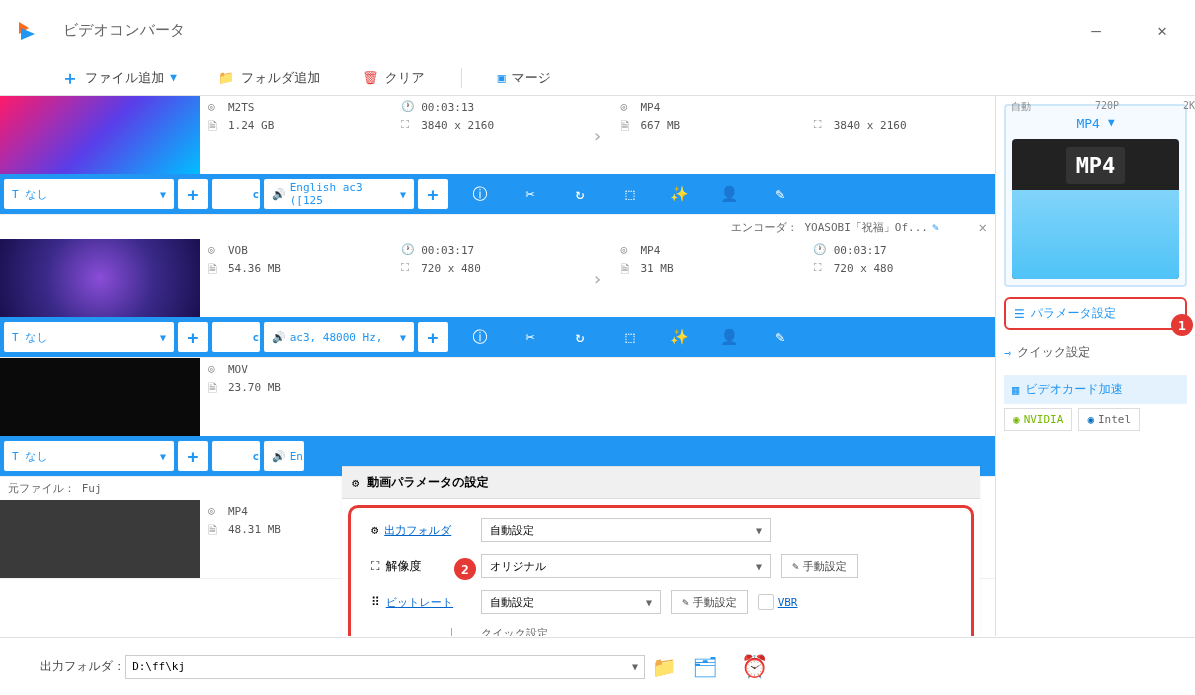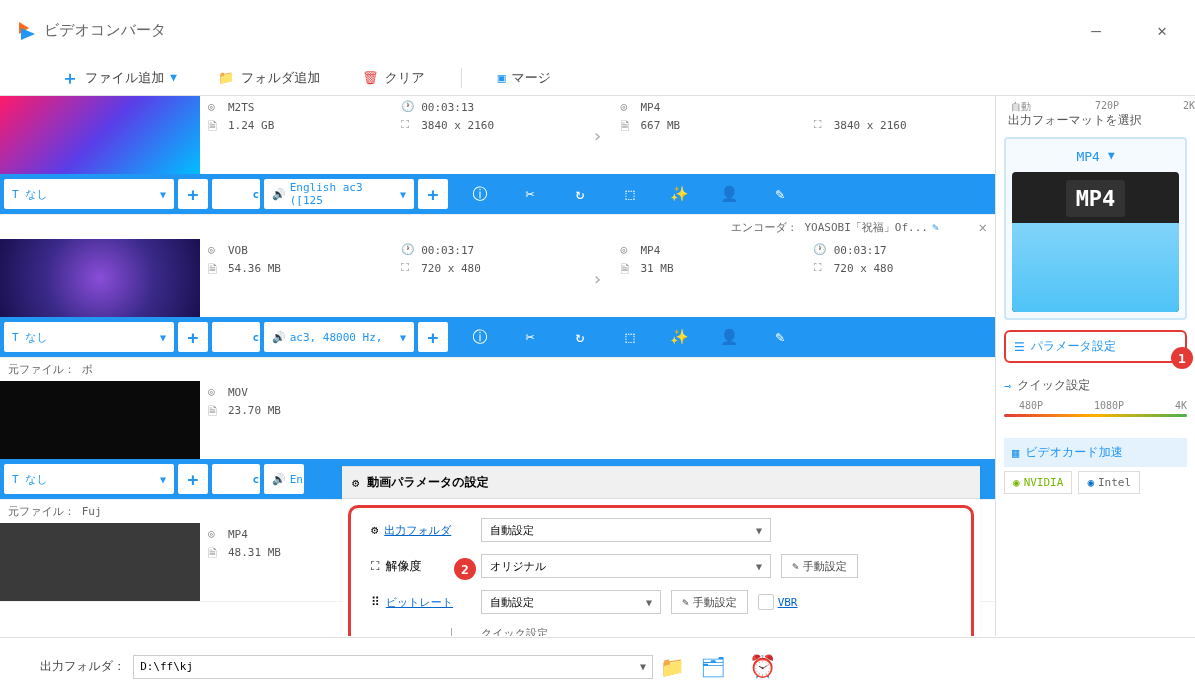--- a/index.html
+++ b/index.html
@@ -1,18 +1,18 @@
 <!DOCTYPE html>
 <html><head>
 <meta charset="utf-8">
 <style>
 * { box-sizing: border-box; margin: 0; padding: 0; font-family: "MS Gothic", "Meiryo", monospace, sans-serif; }
 body { width: 1195px; height: 695px; background: #fff; overflow: hidden; position: relative; }
 
-.titlebar { height: 60px; display: flex; align-items: center; padding: 0 15px; gap: 5px; }
+.titlebar { height: 60px; display: flex; align-items: center; padding: 0 15px; gap: 24px; }
 .app-logo { width: 24px; height: 24px; }
 .titlebar-title { font-size: 15px; color: #666; }
 .win-controls { margin-left: auto; display: flex; gap: 30px; }
 .win-btn { width: 36px; height: 36px; display: flex; align-items: center; justify-content: center; font-size: 16px; color: #666; }
 
 .toolbar { height: 36px; display: flex; align-items: center; padding-left: 55px; gap: 30px; border-bottom: 1px solid #e0e0e0; font-size: 13px; color: #444; }
 .tb-item { display: flex; align-items: center; gap: 6px; padding: 4px 6px; }
 .tb-caret { color: #2196f3; font-size: 11px; }
 .plus-blue { color: #2196f3; font-size: 18px; font-weight: bold; }
 .folder-ic { color: #2196f3; }
@@ -82,21 +82,21 @@
 .pop-drop.sm { width: 180px; }
 .pop-drop.lg { width: 290px; }
 .pop-caret { margin-left: auto; color: #666; font-size: 10px; }
 .manual-btn { border: 1px solid #ccc; height: 24px; padding: 0 10px; display: flex; align-items: center; gap: 4px; font-size: 11px; color: #444; }
 .vbr { display: flex; align-items: center; gap: 4px; font-size: 11px; }
 .vbr-cb { width: 16px; height: 16px; border: 1px solid #ccc; border-radius: 2px; }
 .qs-sub { margin-left: 60px; font-size: 11px; color: #666; display: flex; align-items: center; gap: 10px; }
 .red-circle2 { position: absolute; left: 103px; top: 50px; background: #e53935; color: #fff; width: 22px; height: 22px; border-radius: 50%; display: flex; align-items: center; justify-content: center; font-size: 13px; font-weight: bold; z-index: 5; }
 
 .footer { position: absolute; bottom: 0; left: 0; right: 0; height: 58px; display: flex; align-items: center; padding: 0 20px 0 40px; border-top: 1px solid #e0e0e0; background: #fff; }
-.out-label { font-size: 12px; color: #444; margin-right: 8px; }
+.out-label { font-size: 12px; color: #444; }
 .out-input { border: 1px solid #ccc; height: 24px; width: 520px; padding: 0 6px; font-size: 11px; display: flex; align-items: center; position: relative; }
 .out-caret { margin-left: auto; color: #666; font-size: 10px; }
 .foot-ic { width: 40px; height: 40px; display: flex; align-items: center; justify-content: center; color: #2196f3; font-size: 20px; }
 .convert-btn { background: #2196f3; color: #fff; width: 190px; height: 58px; display: flex; align-items: center; justify-content: center; font-size: 22px; margin-left: auto; }
 .alarm { width: 60px; display: flex; align-items: center; justify-content: center; color: #2196f3; font-size: 22px; }
 
 svg { width: 100%; height: 100%; }
 </style>
 </head>
 <body>
@@ -263,23 +263,20 @@
           <div class="bb-tool">↻</div>
           <div class="bb-tool">⬚</div>
           <div class="bb-tool">✨</div>
           <div class="bb-tool">👤</div>
           <div class="bb-tool">✎</div>
         </div>
       </div>
     </div>
 
     <div class="file-row">
-      <div class="file-header">
-        <span>元ファイル： ボ</span>
-      </div>
       <div class="file-body">
         <div class="thumb dark"></div>
         <div class="info-col" style="grid-template-columns:1fr">
           <div class="info-cell">
               <span class="ic">◎</span>
               <span>MOV</span>
             </div>
           <div class="info-cell">
               <span class="ic">🗎</span>
               <span>23.70 MB</span>
@@ -373,21 +370,20 @@
             <span style="border-left:1px solid #aaa;border-bottom:1px solid #aaa;width:20px;height:12px;display:inline-block;margin-left:20px"></span>
             <span>クイック設定</span>
           </div>
 
       </div>
     </div>
 
   </div>
 
   <div class="right">
-    <h4>出力フォーマットを選択</h4>
     <div class="fmt-box">
       <div class="fmt-head">
           <span>MP4</span>
           <span class="tb-caret">▼</span>
         </div>
       <div class="fmt-thumb">
         <div class="fmt-badge">MP4</div>
         <div class="fmt-pic"></div>
       </div>
     </div>
@@ -396,28 +392,20 @@
       <span style="color:#2196f3">☰</span>
       <span>パラメータ設定</span>
       <div class="red-circle">1</div>
     </div>
 
     <div class="quick-set">
       <div class="qs-title">
           <span style="color:#2196f3">⇾</span>
           <span>クイック設定</span>
         </div>
-      <div class="qs-slider">
-        <div class="qs-ticks">
-          <span>480P</span>
-          <span>1080P</span>
-          <span>4K</span>
-        </div>
-        <div class="qs-track"></div>
-      </div>
       <div class="qs-ticks" style="margin-top:4px;font-size:10px;color:#888">
         <span>自動</span>
         <span>720P</span>
         <span>2K</span>
       </div>
     </div>
 
     <div class="gpu-box">
       <div class="gpu-title">
           <span>▦</span>

